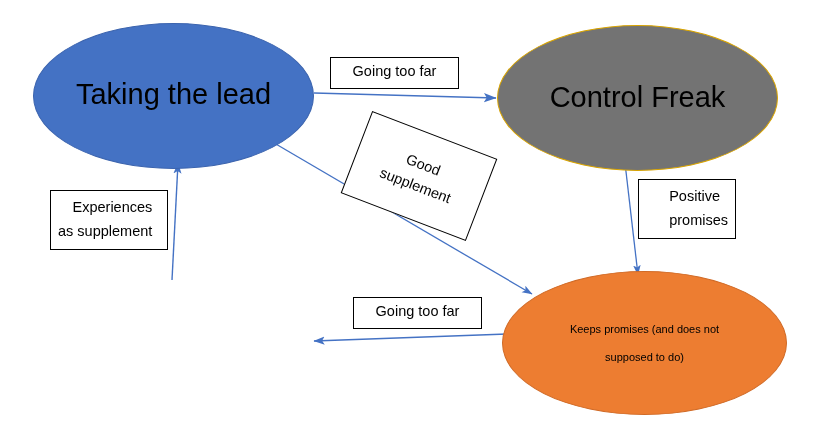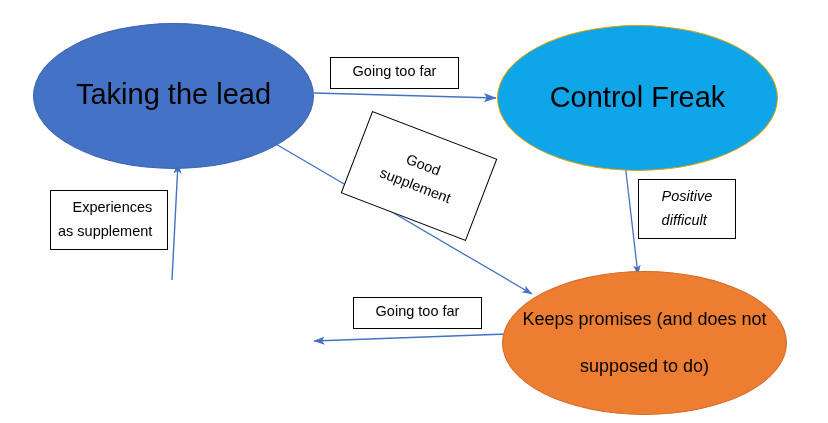--- a/index.html
+++ b/index.html
@@ -54,37 +54,37 @@
     left: 33px; top: 23px;
     width: 281px; height: 146px;
     background: #4472C4;
     border: 1px solid #3c64ae;
     font-size: 29px;
     justify-content: center;
   }
   #node-control-freak {
     left: 497px; top: 25px;
     width: 281px; height: 146px;
-    background: #0ea5e9;
+    background: #737373;
     border: 1px solid #d9a400;
     font-size: 29px;
   }
   #node-competitive {
     left: 33px; top: 277px;
     width: 281px; height: 138px;
     background: #70AD47;
     border: 1px solid #5d9139;
     font-size: 29px;
   }
   #node-keeps-promises {
     left: 502px; top: 271px;
     width: 285px; height: 144px;
     background: #ED7D31;
     border: 1px solid #d06a26;
-    font-size: 18px;
+    font-size: 11px;
   }
   #node-keeps-promises .node-label { padding: 0 14px; }
   .edge-label {
     position: absolute;
     z-index: 3;
     background: #ffffff;
     border: 1px solid #000000;
     box-sizing: border-box;
     color: #000000;
     font-size: 14.5px;
@@ -105,24 +105,23 @@
   #label-experiences-as-difficult {
     left: 50px; top: 190px;
     width: 118px; height: 60px;
     justify-content: flex-start;
     text-align: right;
     line-height: 1.65;
   }
   #label-positive-opposite {
     left: 638px; top: 179px;
     width: 98px; height: 60px;
-    justify-content: center;
+    justify-content: flex-end;
     text-align: left;
     line-height: 1.65;
-    font-style: italic;
   }
   #label-good-supplement {
     left: 352px; top: 132px;
     width: 134px; height: 88px;
     transform: rotate(21deg);
     text-align: center;
     line-height: 1.5;
   }
 </style>
 </head>
@@ -172,21 +171,21 @@
   <div class="edge-label" id="label-good-supplement">
     <span>
       <span class="sp">Good</span><br>
       <span>supplement</span>
     </span>
   </div>
 
   <div class="edge-label" id="label-positive-opposite">
     <span>
       <span class="sp">Positive</span><br>
-      <span class="sp">difficult</span>
+      <span class="sp">promises</span>
     </span>
   </div>
 
   <div class="edge-label" id="label-going-too-far-bottom">
     <span class="sp">Going too far</span>
   </div>
 
   <div class="edge-label" id="label-experiences-as-difficult">
     <span>
       <span class="sp">Experiences</span><br>

